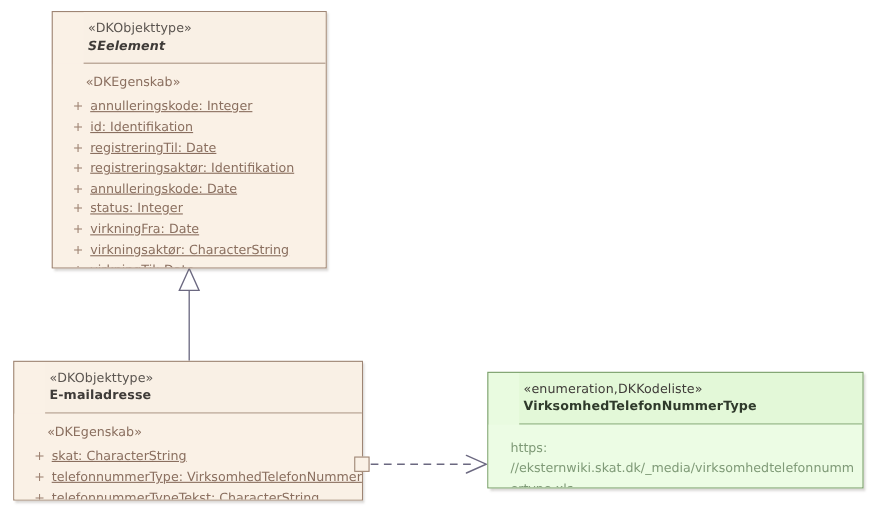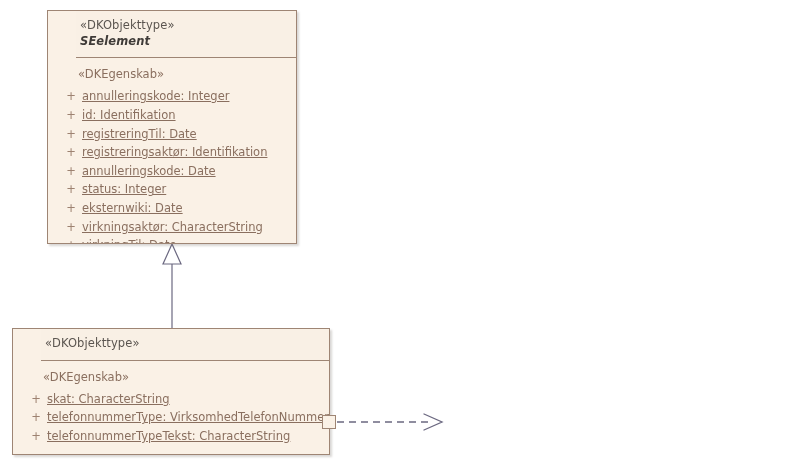--- a/index.html
+++ b/index.html
@@ -188,36 +188,37 @@
       <div class="attr-row">
         <span class="attr-vis">+</span>
         <span class="attr-txt">annulleringskode: Date</span>
       </div>
       <div class="attr-row">
         <span class="attr-vis">+</span>
         <span class="attr-txt">status: Integer</span>
       </div>
       <div class="attr-row">
         <span class="attr-vis">+</span>
-        <span class="attr-txt">eksternwiki: Date</span>
+        <span class="attr-txt">virkningFra: Date</span>
       </div>
       <div class="attr-row">
         <span class="attr-vis">+</span>
         <span class="attr-txt">virkningsaktør: CharacterString</span>
       </div>
       <div class="attr-row">
         <span class="attr-vis">+</span>
         <span class="attr-txt">virkningTil: Date</span>
       </div>
     </div>
   </div>
 
   <div class="umlbox theme-beige" id="class-emailadresse">
     <div class="hdr">
       <span class="stereo">«DKObjekttype»</span>
+      <span class="cname">E-mailadresse</span>
     </div>
     <div class="body">
       <div class="compartment-stereo">«DKEgenskab»</div>
 
       <div class="attr-row">
         <span class="attr-vis">+</span>
         <span class="attr-txt">skat: CharacterString</span>
       </div>
       <div class="attr-row">
         <span class="attr-vis">+</span>
@@ -225,14 +226,26 @@
       </div>
       <div class="attr-row">
         <span class="attr-vis">+</span>
         <span class="attr-txt">telefonnummerTypeTekst: CharacterString</span>
       </div>
     </div>
   </div>
 
   <div id="dependency-port"></div>
 
+  <div class="umlbox theme-green" id="enum-virksomhedtelefonnummertype">
+    <div class="hdr">
+      <span class="stereo">«enumeration,DKKodeliste»</span>
+      <span class="cname">VirksomhedTelefonNummerType</span>
+    </div>
+    <div class="body">
+      <div class="note-text">
+        <div>https:</div>
+        <div>//eksternwiki.skat.dk/_media/virksomhedtelefonnummertype.xls</div>
+      </div>
+    </div>
+  </div>
 
 </div>
 
 </body></html>

